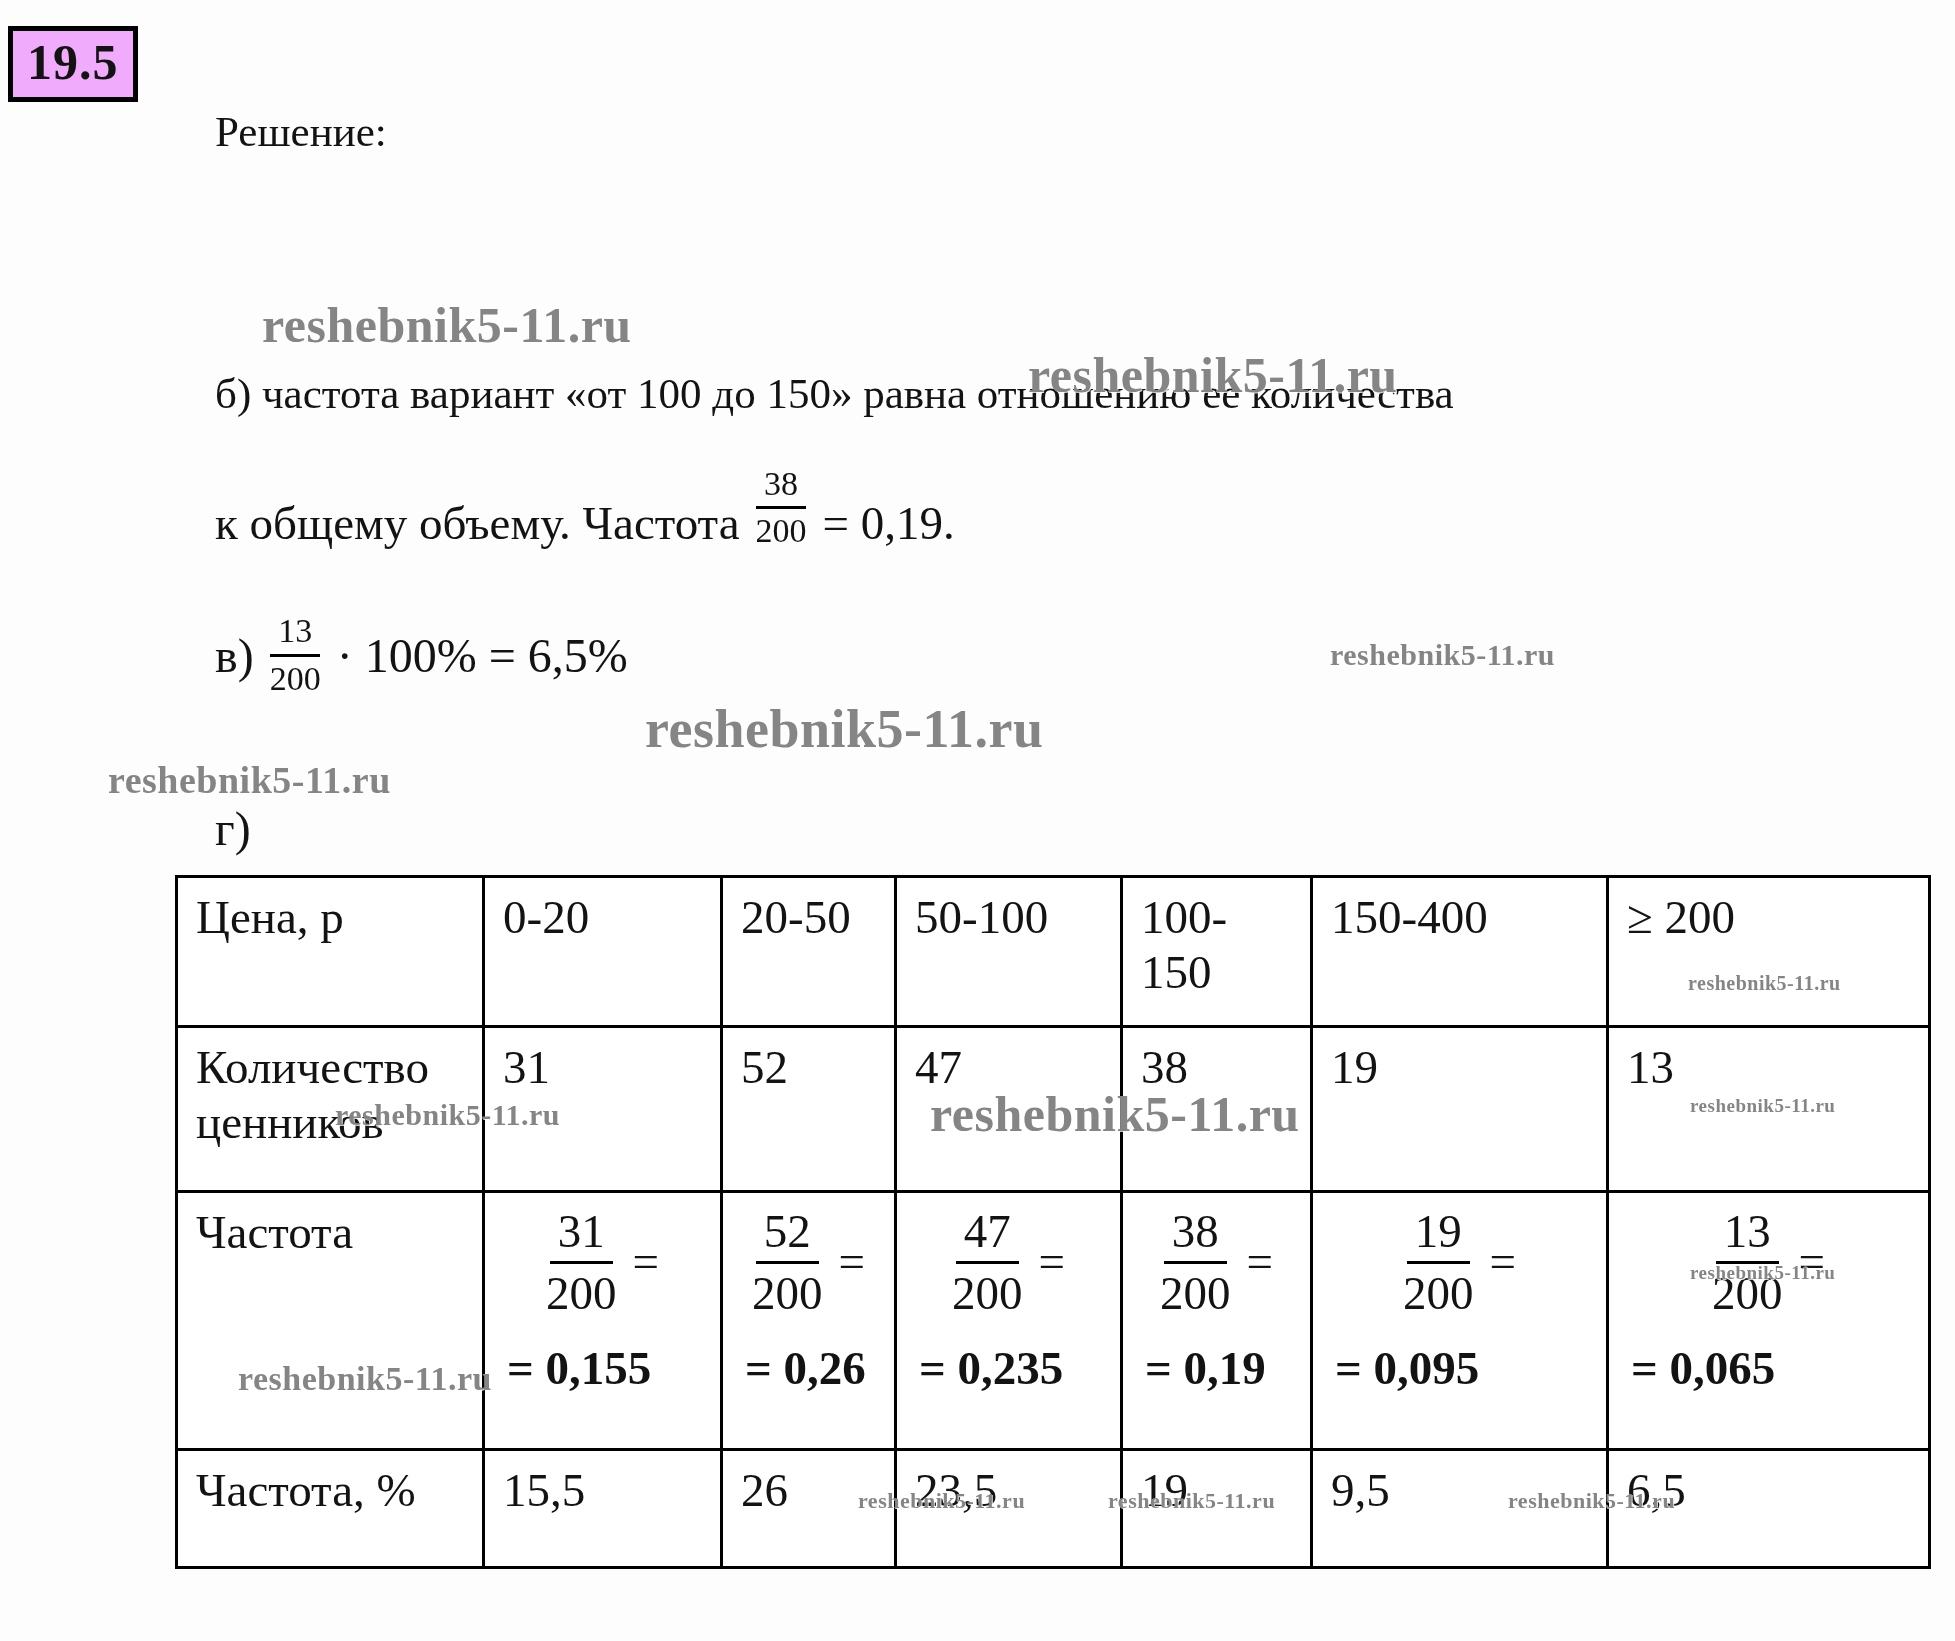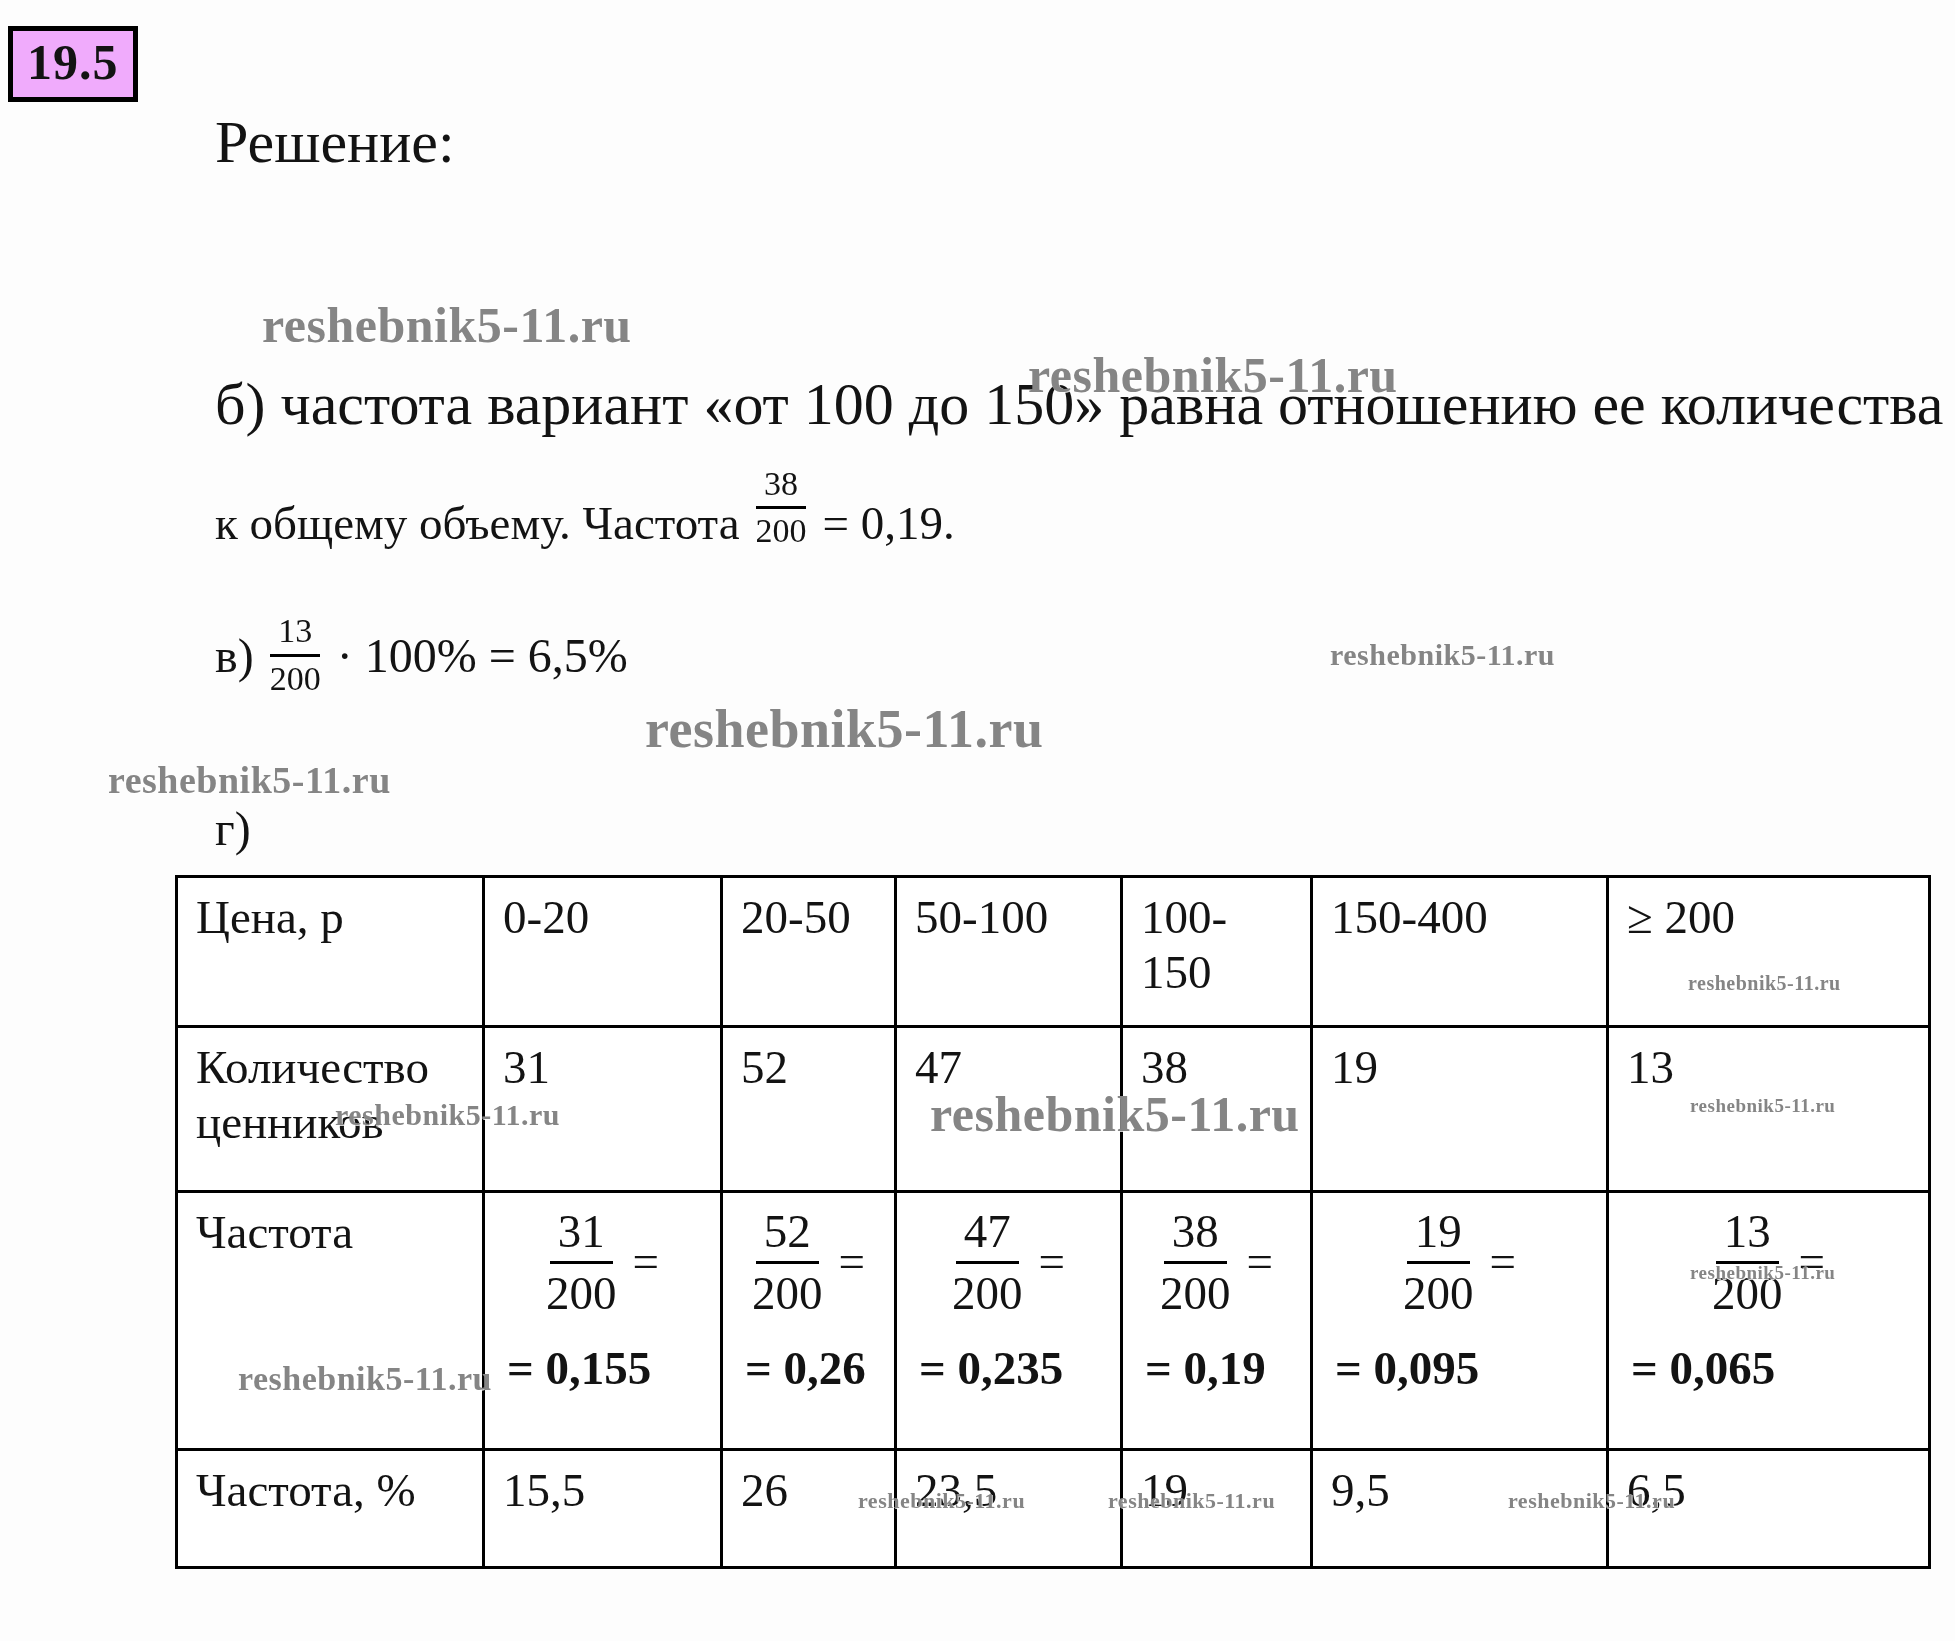--- a/index.html
+++ b/index.html
@@ -22,21 +22,21 @@
     padding: 2px 14px 6px;
     font-size: 50px;
     font-weight: 700;
     letter-spacing: 1px;
     background: #f0abfc;
   }
 
   .text-line {
     position: absolute;
     left: 215px;
-    font-size: 60px;
+    font-size: 43px;
     white-space: nowrap;
     line-height: 1.2;
   }
 
   .flex-line {
     position: absolute;
     left: 215px;
     display: flex;
     align-items: center;
     gap: 16px;

